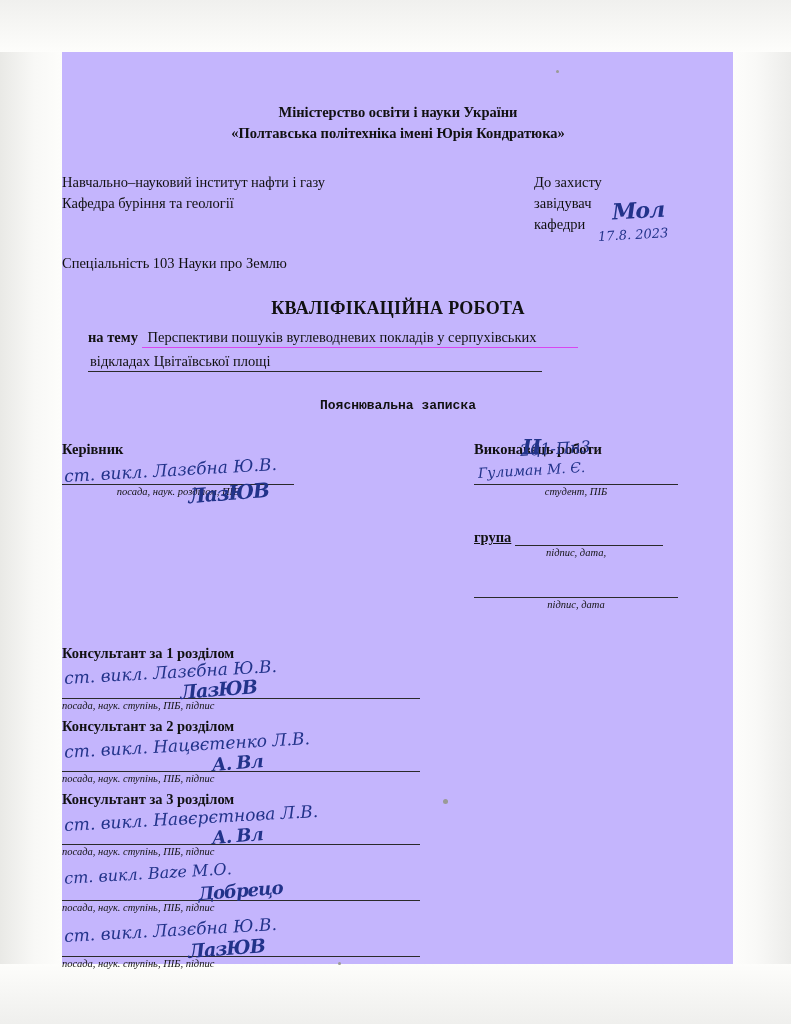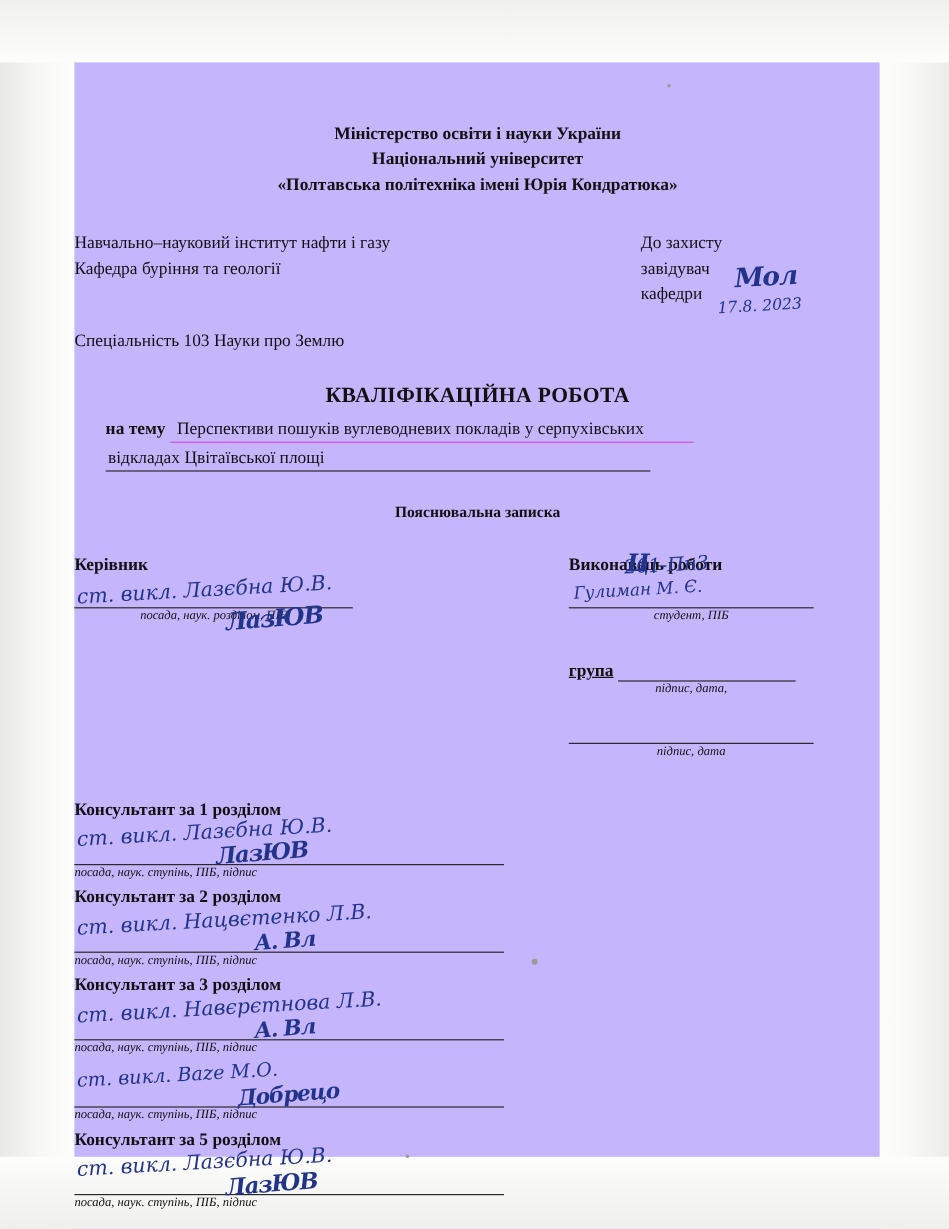--- a/index.html
+++ b/index.html
@@ -93,20 +93,21 @@
     border-bottom: 1px solid #2a2a2a;
     padding: 2px 2px 1px 2px;
     width: 450px;
     margin-top: 3px;
   }
   .explan {
     text-align: center;
     font-weight: bold;
     font-size: 13px;
     margin-top: 26px;
+    font-family: Liberation Mono, monospace;
   }
   .sign-block {
     display: flex;
     justify-content: space-between;
     margin-top: 28px;
   }
   .sign-col { width: 300px; position: relative; }
   .sign-col.right { width: 260px; }
   .sign-head { font-weight: bold; font-size: 14.5px; }
   .sign-rule {
@@ -186,21 +187,20 @@
   <div class="scan-edge-bottom"></div>
 
   <div class="speck" style="left:556px; top:70px; width:3px; height:3px;"></div>
   <div class="speck" style="left:443px; top:799px; width:5px; height:5px;"></div>
   <div class="speck" style="left:338px; top:962px; width:3px; height:3px;"></div>
 
   <div class="sheet">
 
     <div class="hdr-block">
       <div class="hdr">Міністерство освіти і науки України</div>
-      <div class="hdr">Національний університет</div>
       <div class="hdr">«Полтавська політехніка імені Юрія Кондратюка»</div>
     </div>
 
     <div class="row-2col">
       <div class="left-col">
         <div>Навчально–науковий  інститут нафти і газу</div>
         <div>Кафедра буріння та геології</div>
       </div>
       <div class="right-col">
         <div>До захисту</div>
@@ -284,21 +284,20 @@
 
       <div class="cons-item">
         <div class="cons-rule">
           <span class="hand slant" style="left:2px; top:0px; font-size:16px;">ст. викл. Ваze М.О.</span>
           <span class="hand sig slant2" style="left:136px; top:16px; font-size:18px;">Добрецо</span>
         </div>
         <div class="cons-cap">посада, наук. ступінь, ПІБ, підпис</div>
       </div>
 
       <div class="cons-item">
-        <div class="cons-head">Консультант за 5 розділом</div>
         <div class="cons-rule">
           <span class="hand slant" style="left:2px; top:0px; font-size:17px;">ст. викл. Лазєбна Ю.В.</span>
           <span class="hand sig slant2" style="left:126px; top:17px; font-size:19px;">ЛазЮВ</span>
         </div>
         <div class="cons-cap">посада, наук. ступінь, ПІБ, підпис</div>
       </div>
 
     </div>
 
   </div>

